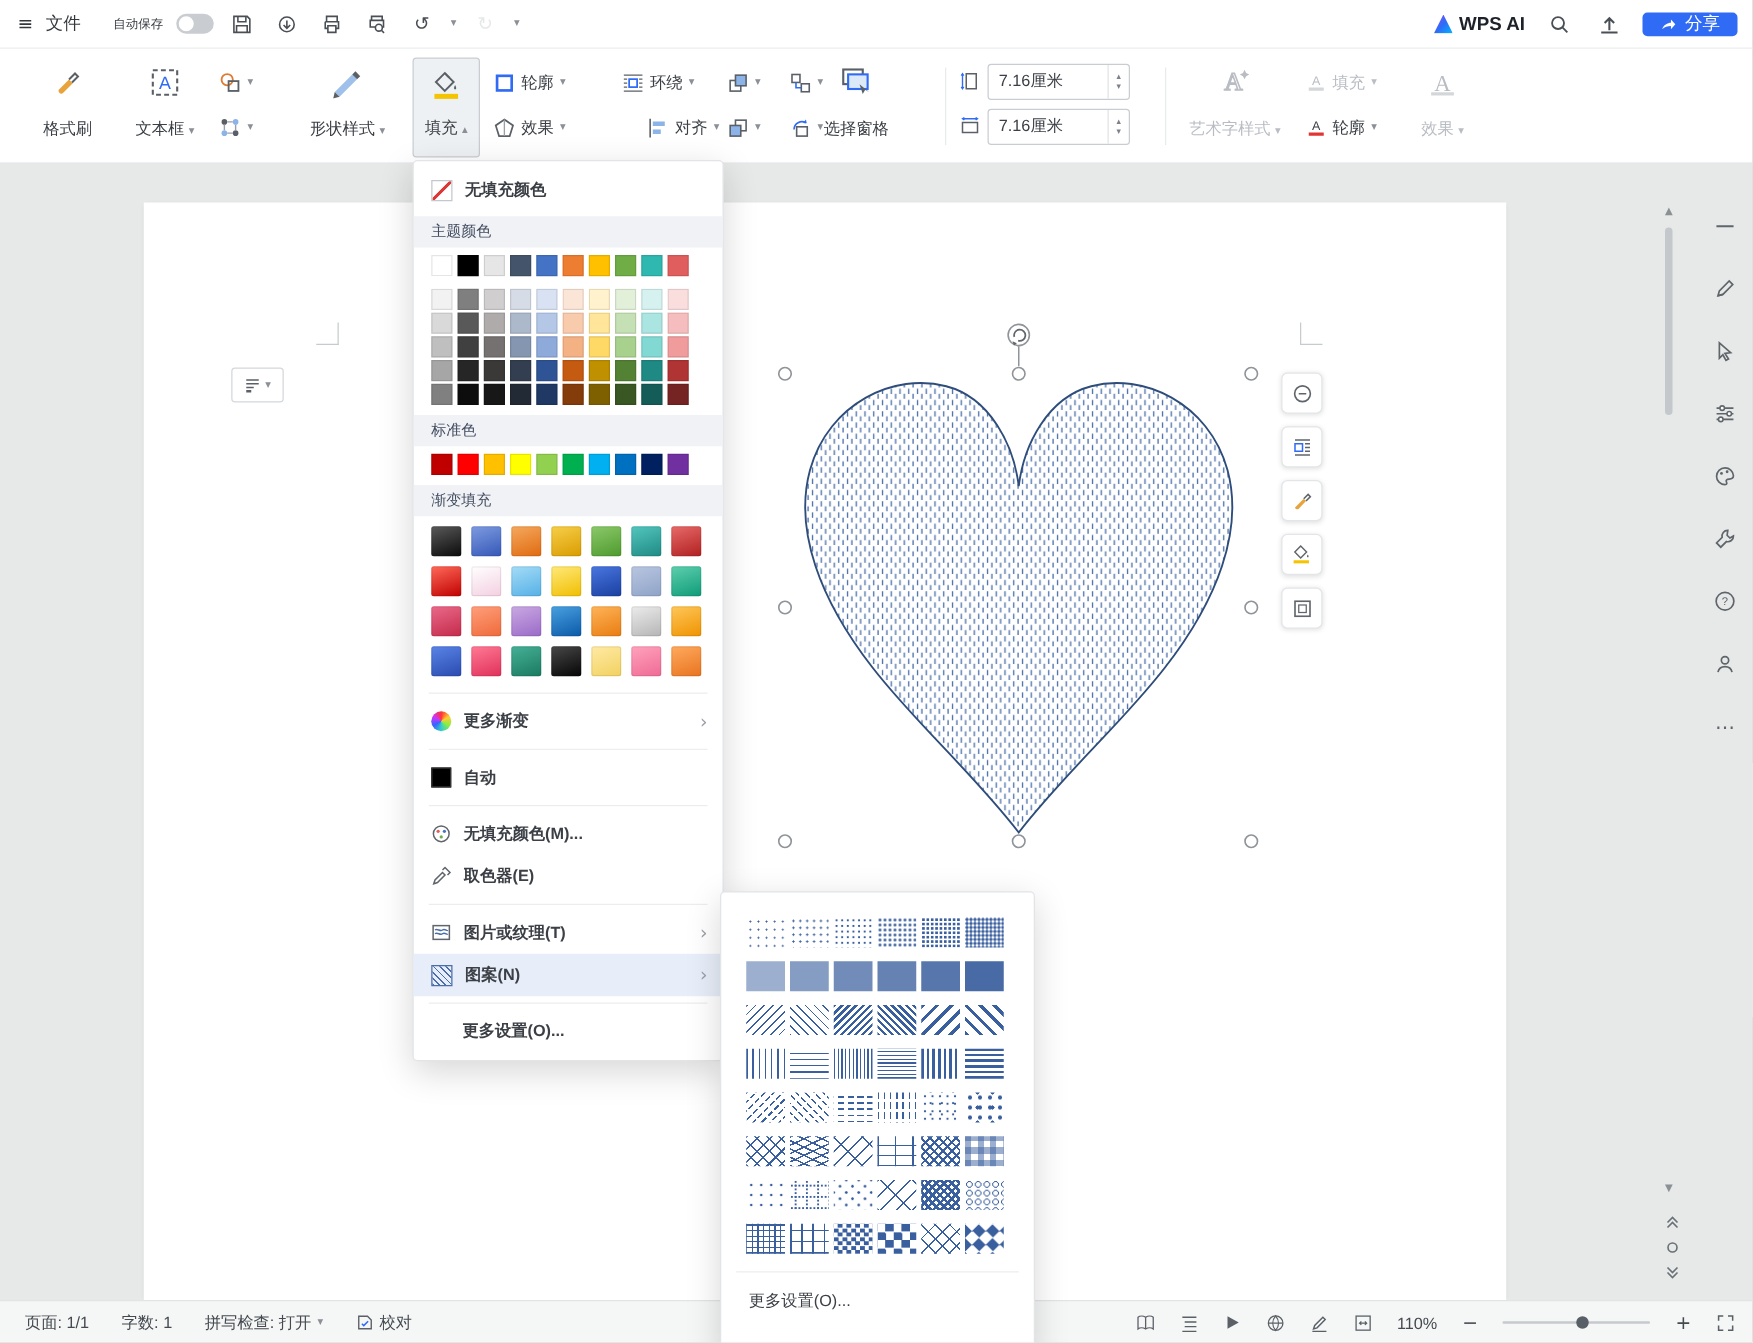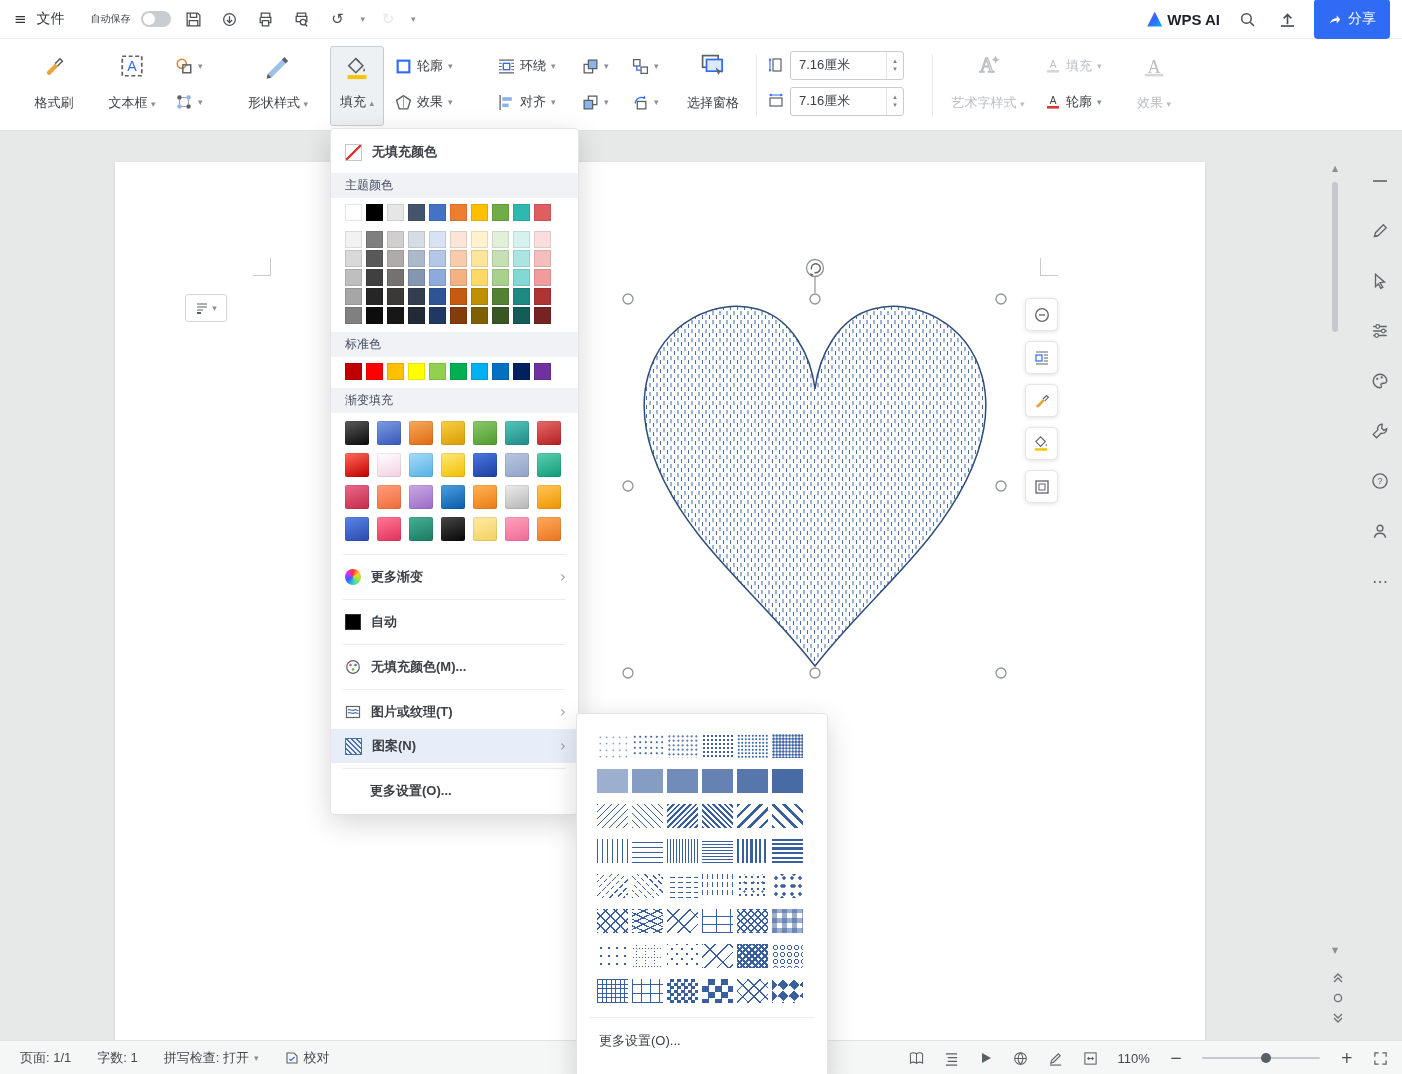--- a/index.html
+++ b/index.html
@@ -19,21 +19,21 @@
   .toggle .knob{position:absolute;left:2px;top:2px;width:12px;height:12px;border-radius:50%;background:#fff;}
   .tbi{width:26px;height:26px;display:flex;align-items:center;justify-content:center;border-radius:3px;color:#4a4f55;}
   .tbi.dis{opacity:.35}
   .tb-tabs{display:flex;align-items:center;margin-left:18px;height:38px;}
   .ttab{padding:0 12px;height:38px;line-height:38px;font-size:14px;color:#33373c;position:relative;white-space:nowrap;}
   .ttab.active{color:#2f6bf5;font-weight:700;}
   .ttab.active::after{content:"";position:absolute;left:11px;right:11px;bottom:0;height:3px;border-radius:2px;background:#2f6bf5;}
   .tb-right{margin-left:auto;display:flex;align-items:center;gap:14px;padding-right:12px;}
   .ailogo{display:flex;align-items:center;gap:5px;font-size:15px;font-weight:700;color:#1d2129;}
   .aimark{width:15px;height:15px;clip-path:polygon(0 100%,50% 0,100% 100%);background:linear-gradient(135deg,#8a4dff,#2f6bf5,#00b4ff);}
-  #share-btn{height:40px;padding:0 14px;background:#2f6bf5;color:#fff;border-radius:4px;display:flex;align-items:center;gap:6px;font-size:14px;}
+  #share-btn{height:19px;padding:0 14px;background:#2f6bf5;color:#fff;border-radius:4px;display:flex;align-items:center;gap:6px;font-size:14px;}
 
   
   #ribbon{position:absolute;left:0;top:38px;right:0;height:92px;background:#fff;border-bottom:1px solid #dfe2e4;z-index:5;}
   .rbig{position:absolute;top:10px;width:64px;text-align:center;font-size:13px;color:#3c4046;}
   .rbig .ric{height:36px;display:flex;align-items:center;justify-content:center;margin-bottom:10px;}
   .rbig .rlab{white-space:nowrap;}
   .rrow{position:absolute;height:26px;display:flex;align-items:center;gap:5px;font-size:13px;color:#3c4046;white-space:nowrap;}
   .caret{font-size:9px;color:#8b9097;}
   .dis, .dis *{color:#b9bdc3 !important;}
   .vsep{position:absolute;top:16px;width:1px;height:62px;background:#e8eaec;}
@@ -263,21 +263,21 @@
     </div>
 
     <div class="rrow" style="left:498px;top:15px">
       <svg width="17" height="17" viewBox="0 0 16 16">
           <rect x="5" y="5" width="6" height="6" fill="none" stroke="#2f6bf5" stroke-width="1.3"></rect>
           <path d="M1 2h14M1 14h14M1 5h2.5M1 8h2.5M1 11h2.5M12.5 5H15M12.5 8H15M12.5 11H15" stroke="#5a6066" stroke-width="1"></path>
         </svg>
       <span>环绕</span>
       <span class="caret glyph">▾</span>
     </div>
-    <div class="rrow" style="left:498px;top:51px">
+    <div class="rrow" style="left:518px;top:51px">
       <svg width="17" height="17" viewBox="0 0 16 16">
           <path d="M2 1v14" stroke="#5a6066" stroke-width="1.2"></path>
           <rect x="4" y="3" width="9" height="3.4" fill="#8cb4e8"></rect>
           <rect x="4" y="9" width="6" height="3.4" fill="#8cb4e8"></rect>
         </svg>
       <span>对齐</span>
       <span class="caret glyph">▾</span>
     </div>
 
     <div class="rrow" style="left:582px;top:15px">
@@ -305,21 +305,21 @@
     </div>
     <div class="rrow" style="left:632px;top:51px">
       <svg width="17" height="17" viewBox="0 0 16 16">
           <rect x="5" y="7" width="8" height="7" fill="none" stroke="#5a6066" stroke-width="1.2"></rect>
           <path d="M3 9a6 6 0 0 1 9-5" fill="none" stroke="#2f6bf5" stroke-width="1.2"></path>
           <path d="M12 1.5 12.6 4.4 9.8 4.1z" fill="#2f6bf5"></path>
         </svg>
       <span class="caret glyph">▾</span>
     </div>
 
-    <div class="rbig" style="left:682px;width:62px">
+    <div class="rbig" style="left:654px;width:62px">
       <div class="ric">
           <svg width="26" height="26" viewBox="0 0 20 20">
             <rect x="2" y="2" width="12" height="9" fill="none" stroke="#5a6066" stroke-width="1.3"></rect>
             <rect x="5" y="5" width="12" height="9" fill="#dce9f8" stroke="#2f6bf5" stroke-width="1.3"></rect>
             <path d="M12 11l2 6 1.5-2.5L18 16z" fill="#5a6066"></path>
           </svg>
         </div>
       <div class="rlab">选择窗格</div>
     </div>
 
@@ -602,20 +602,27 @@
     <div class="msep"></div>
     <div class="mitem">
       <svg width="16" height="16" viewBox="0 0 16 16">
           <circle cx="8" cy="8" r="6.3" fill="none" stroke="#5f656b" stroke-width="1.2"></circle>
           <circle cx="5.5" cy="6" r="1.3" fill="#e05e5e"></circle>
           <circle cx="10.5" cy="6" r="1.3" fill="#4472C4"></circle>
           <circle cx="8" cy="10.5" r="1.3" fill="#70AD47"></circle>
         </svg>
       <span class="mlab">无填充颜色(M)...</span>
     </div>
+    <div class="mitem">
+      <svg width="16" height="16" viewBox="0 0 16 16">
+          <path d="M2 14l1-3 6-6 2 2-6 6z" fill="none" stroke="#5f656b" stroke-width="1.2"></path>
+          <path d="M9 3l2-2 2 2 2 2-2 2" fill="none" stroke="#5f656b" stroke-width="1.2"></path>
+        </svg>
+      <span class="mlab">取色器(E)</span>
+    </div>
     <div class="msep"></div>
     <div class="mitem">
       <svg width="16" height="16" viewBox="0 0 16 16">
           <rect x="1.5" y="2.5" width="13" height="11" fill="none" stroke="#5f656b" stroke-width="1.2"></rect>
           <path d="M3 6c2-1.6 4 1.6 6 0s4 1.6 4 0M3 9c2-1.6 4 1.6 6 0s4 1.6 4 0" fill="none" stroke="#4a6ea9" stroke-width="1.1"></path>
         </svg>
       <span class="mlab">图片或纹理(T)</span>
       <span class="chev glyph">›</span>
     </div>
     <div class="mitem hl">

